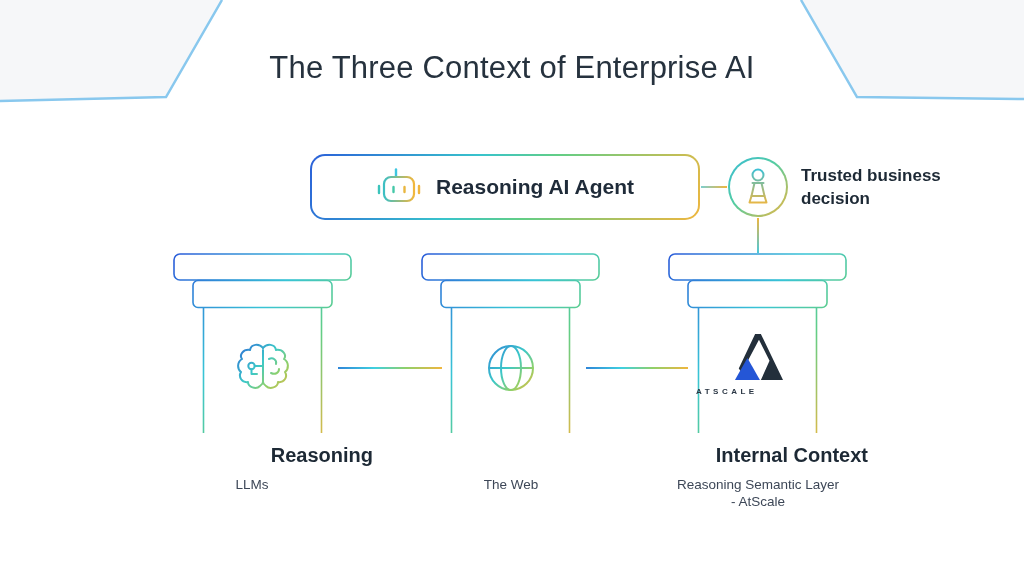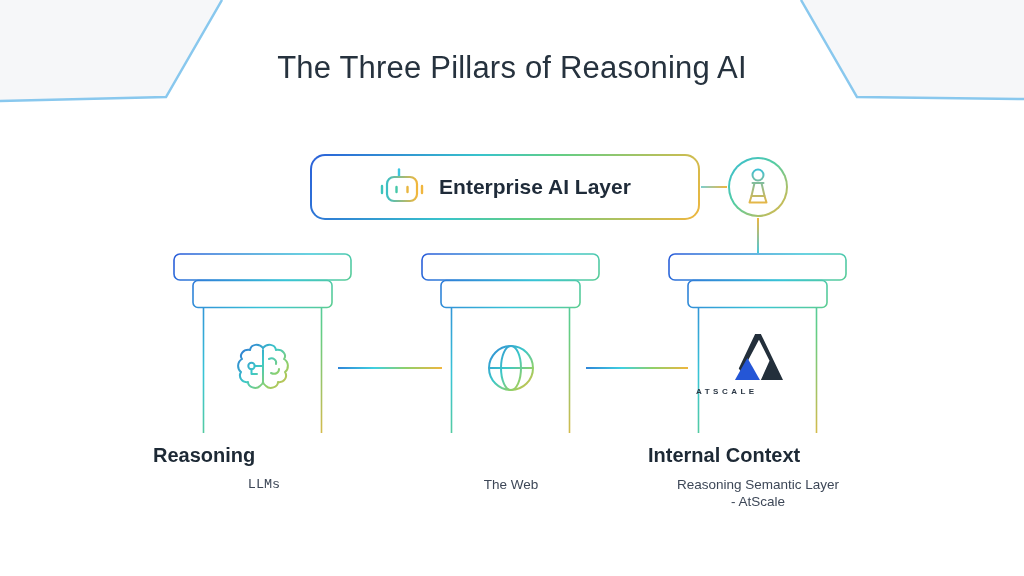--- a/index.html
+++ b/index.html
@@ -31,60 +31,60 @@
   
   .circle-wrap{left:728px;top:157px;width:60px;height:60px;border-radius:50%;padding:2px;
                box-sizing:border-box;
                background:linear-gradient(135deg,#38bcd8 0%,#55cda0 45%,#f0b63e 100%);}
   .circle-inner{width:100%;height:100%;border-radius:50%;background:#fff;display:flex;
                 align-items:center;justify-content:center;}
   .outcome-label{left:801px;top:164px;width:158px;font-size:17px;font-weight:700;
                  color:#1d2935;line-height:23px;}
 
   
-  .pillar-title{top:444px;width:220px;text-align:left;font-size:20px;font-weight:700;color:#1d2935;}
+  .pillar-title{top:444px;width:220px;text-align:right;font-size:20px;font-weight:700;color:#1d2935;}
   .pillar-sub{top:476px;width:220px;text-align:center;font-size:13.5px;color:#3d4757;line-height:17px;}
   .atscale-word{left:696px;top:387px;width:124px;text-align:left;font-size:8px;
                 font-weight:600;letter-spacing:3.5px;color:#2a3644;}
 </style>
 </head>
 <body>
 
 <div id="canvas">
 
   <svg class="abs" id="corners" width="1024" height="576" viewBox="0 0 1024 576">
     <g>
       <path d="M 0,0 H 222 L 166,97 L 0,101 Z" fill="#f6f7f9"></path>
       <path d="M 222,0 L 166,97 L 0,101" fill="none" stroke="#89c8ee" stroke-width="2.5"></path>
     </g>
     <g>
       <path d="M 1024,0 H 801 L 857,97 L 1024,99 Z" fill="#f6f7f9"></path>
       <path d="M 801,0 L 857,97 L 1024,99" fill="none" stroke="#89c8ee" stroke-width="2.5"></path>
     </g>
   </svg>
 
-  <div class="abs page-title">The Three Pillars of Reasoning AI</div>
+  <div class="abs page-title">The Three Context of Enterprise AI</div>
 
   <div class="abs agent-wrap">
     <div class="agent-inner">
       <svg width="46" height="40" viewBox="0 0 46 40">
         <defs>
           <linearGradient id="gRobot" gradientUnits="userSpaceOnUse" x1="8" y1="0" x2="38" y2="0">
             <stop offset="0" stop-color="#3bbfc4"></stop>
               <stop offset="1" stop-color="#f2b73c"></stop>
           </linearGradient>
         </defs>
         <path d="M 20,2.5 V 9" stroke="#3ec6e0" stroke-width="2.4" stroke-linecap="round" fill="none"></path>
         <rect x="8" y="10" width="30" height="24" rx="7" fill="none" stroke="url(#gRobot)" stroke-width="2.2"></rect>
         <path d="M 3,19 V 26" stroke="#3cc4bc" stroke-width="2.4" stroke-linecap="round" fill="none"></path>
         <path d="M 43,19 V 26" stroke="#f0b63e" stroke-width="2.4" stroke-linecap="round" fill="none"></path>
         <path d="M 17.5,20 V 25" stroke="#45c8a8" stroke-width="2.4" stroke-linecap="round" fill="none"></path>
         <path d="M 28.5,20 V 25" stroke="#e9b63f" stroke-width="2.4" stroke-linecap="round" fill="none"></path>
       </svg>
-      <span class="agent-label">Enterprise AI Layer</span>
+      <span class="agent-label">Reasoning AI Agent</span>
     </div>
   </div>
 
   <div class="abs dash-h" style="left:701px;top:186px;width:26px;"></div>
 
   <div class="abs circle-wrap">
     <div class="circle-inner">
       <svg width="34" height="44" viewBox="0 0 34 44">
         <defs>
           <linearGradient id="gPawn" gradientUnits="userSpaceOnUse" x1="0" y1="4" x2="0" y2="40">
@@ -94,20 +94,21 @@
         </defs>
         <g fill="none" stroke="url(#gPawn)" stroke-width="2" stroke-linecap="round" stroke-linejoin="round">
           <circle cx="17" cy="10" r="5.5"></circle>
           <path d="M 11.5,18 H 22.5"></path>
           <path d="M 13.5,18 L 10.5,31 H 23.5 L 20.5,18"></path>
           <path d="M 10.5,31 L 8.5,37.5 H 25.5 L 23.5,31"></path>
         </g>
       </svg>
     </div>
   </div>
+  <div class="abs outcome-label">Trusted business decision</div>
 
   <div class="abs line-v" style="left:757px;top:218px;height:35px;"></div>
 
   <svg class="abs" style="left:173px;top:253px;" width="180" height="181" viewBox="0 0 180 181">
     <defs>
       <linearGradient id="gPillar" gradientUnits="userSpaceOnUse" x1="0" y1="10" x2="180" y2="170">
         <stop offset="0" stop-color="#2b5fd9"></stop>
           <stop offset=".4" stop-color="#38c4d6"></stop>
         <stop offset=".65" stop-color="#62ce86"></stop>
           <stop offset="1" stop-color="#f0b63e"></stop>
@@ -174,20 +175,20 @@
     </g>
   </svg>
 
   <svg class="abs" style="left:729px;top:332px;" width="58" height="50" viewBox="0 0 60 52">
     <path d="M 10,38 L 27,2 L 33,2 L 56,50 L 33,50 L 42,30 L 31,8 L 13,42 Z" fill="#232f3b"></path>
     <path d="M 6,50 L 19,27 L 32,50 Z" fill="#2456d6"></path>
   </svg>
   <div class="abs atscale-word">ATSCALE</div>
 
   <div class="abs pillar-title" style="left:153px;">Reasoning</div>
-  <div class="abs pillar-sub" style="left:154px;font-family:Liberation Mono, monospace;">LLMs</div>
+  <div class="abs pillar-sub" style="left:142px;">LLMs</div>
 
   <div class="abs pillar-title" style="left:648px;">Internal Context</div>
 
   <div class="abs pillar-sub" style="left:401px;">The Web</div>
   <div class="abs pillar-sub" style="left:673px;width:170px;">Reasoning Semantic Layer - AtScale</div>
 
 </div>
 
 </body></html>

